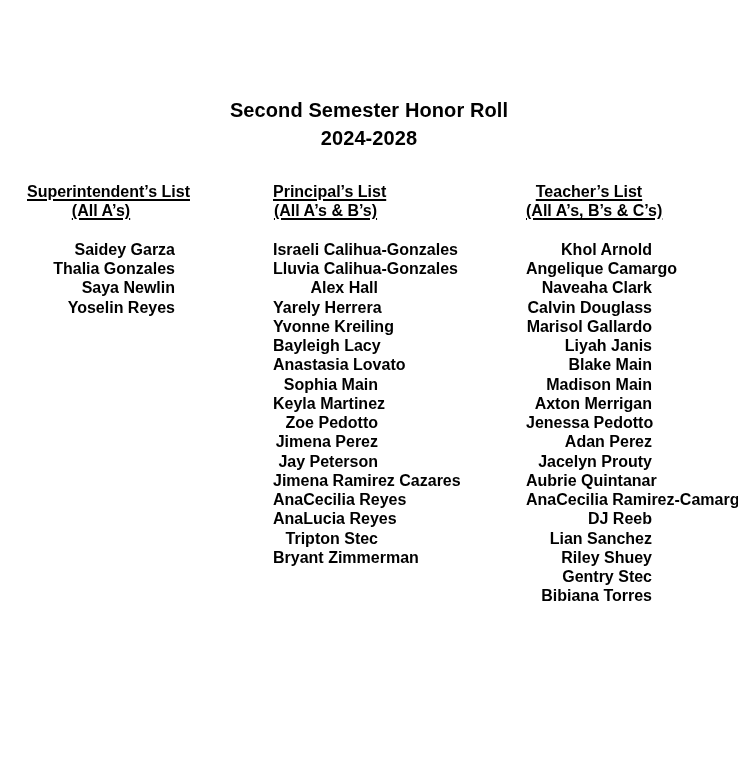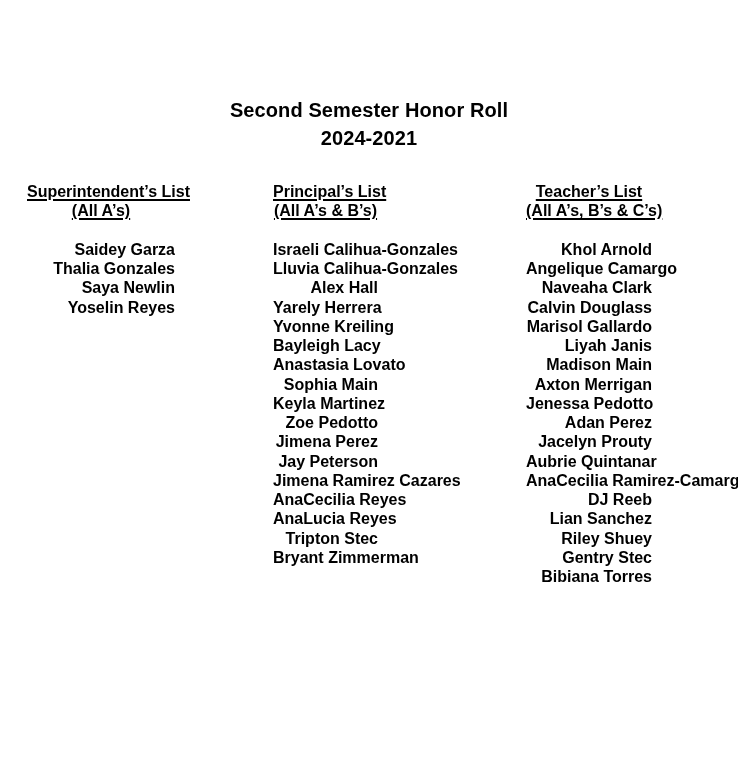--- a/index.html
+++ b/index.html
@@ -41,21 +41,21 @@
     text-underline-offset: 2px;
   }
   .spacer { height: 19.25px; }
   .name-line { text-align: right; }
 </style>
 </head>
 <body>
 
 <div class="page-title">
   <div>Second Semester Honor Roll</div>
-  <div>2024-2021</div>
+  <div>2024-2028</div>
 </div>
 
 <div class="col col-1">
   <div class="hdr">Superintendent’s List</div>
   <div class="hdr">(All A’s)</div>
   <div class="spacer"></div>
   <div>
       <div class="name-line">Saidey Garza</div>
       <div class="name-line">Thalia Gonzales</div>
       <div class="name-line">Saya Newlin</div>
@@ -92,20 +92,21 @@
   <div class="hdr">Teacher’s List</div>
   <div class="hdr">(All A’s, B’s &amp; C’s)</div>
   <div class="spacer"></div>
   <div>
       <div class="name-line">Khol Arnold</div>
       <div class="name-line">Angelique Camargo</div>
       <div class="name-line">Naveaha Clark</div>
       <div class="name-line">Calvin Douglass</div>
       <div class="name-line">Marisol Gallardo</div>
       <div class="name-line">Liyah Janis</div>
+      <div class="name-line">Blake Main</div>
       <div class="name-line">Madison Main</div>
       <div class="name-line">Axton Merrigan</div>
       <div class="name-line">Jenessa Pedotto</div>
       <div class="name-line">Adan Perez</div>
       <div class="name-line">Jacelyn Prouty</div>
       <div class="name-line">Aubrie Quintanar</div>
       <div class="name-line">AnaCecilia Ramirez-Camargo</div>
       <div class="name-line">DJ Reeb</div>
       <div class="name-line">Lian Sanchez</div>
       <div class="name-line">Riley Shuey</div>

